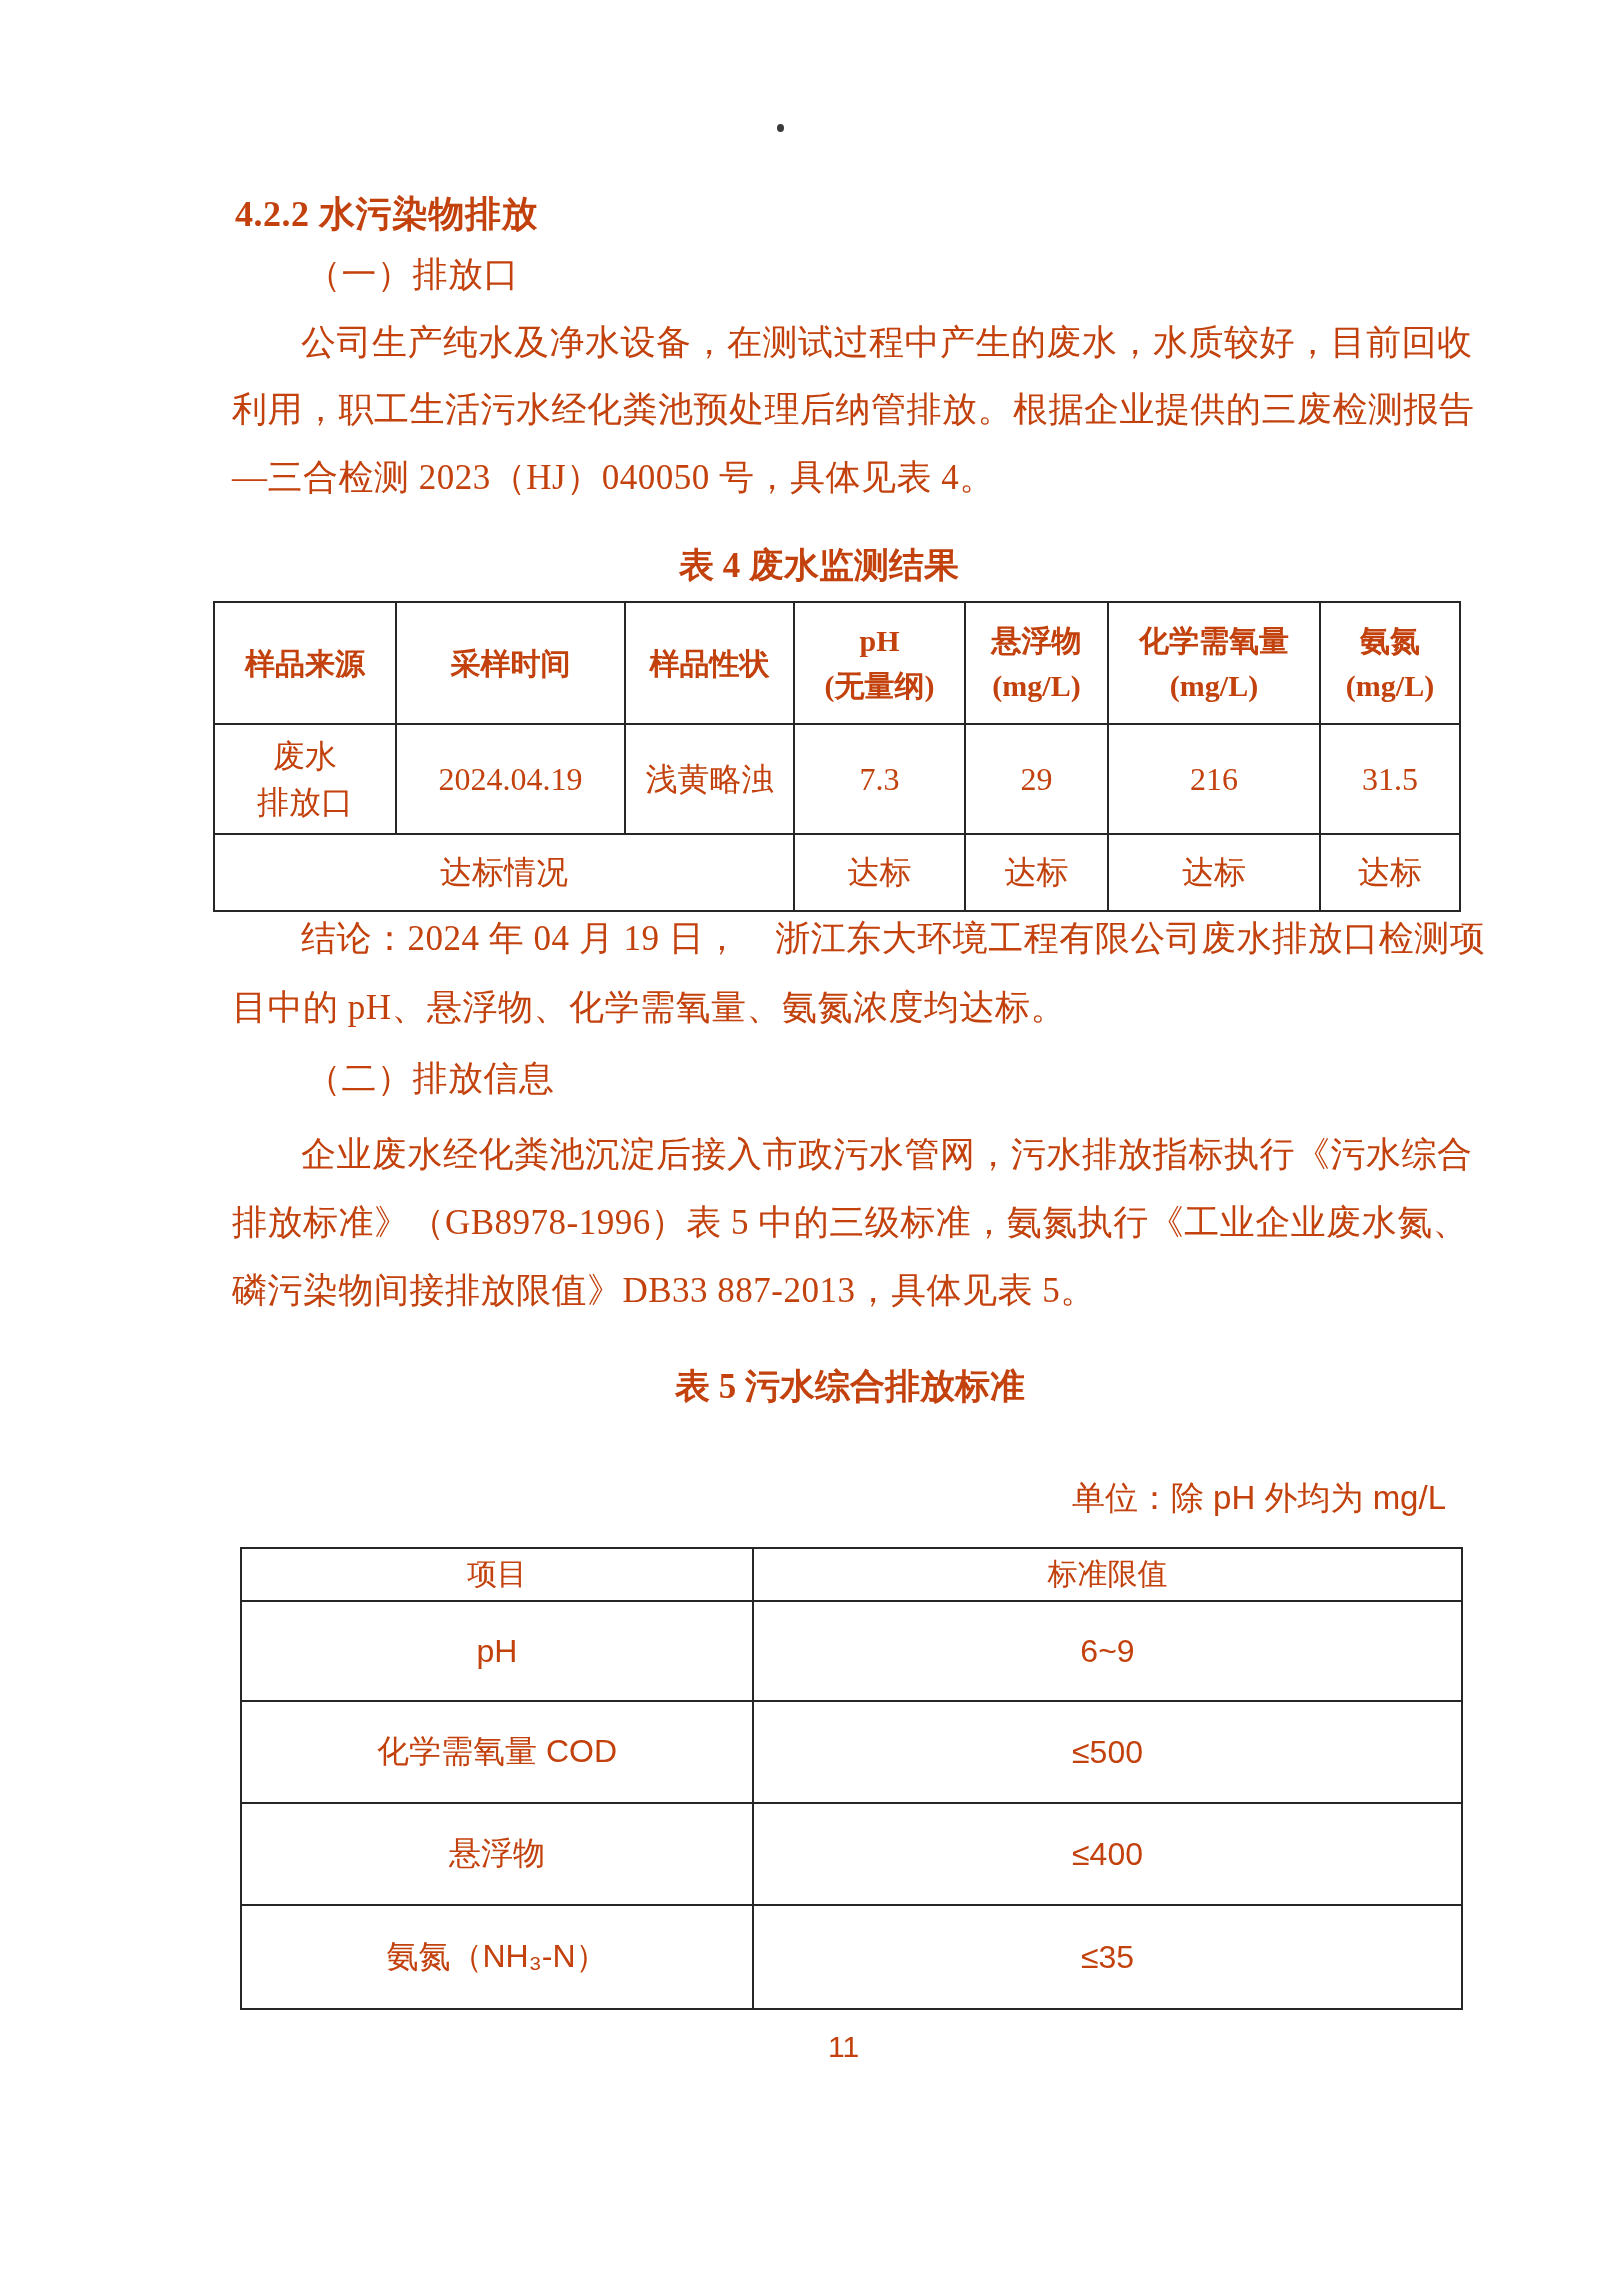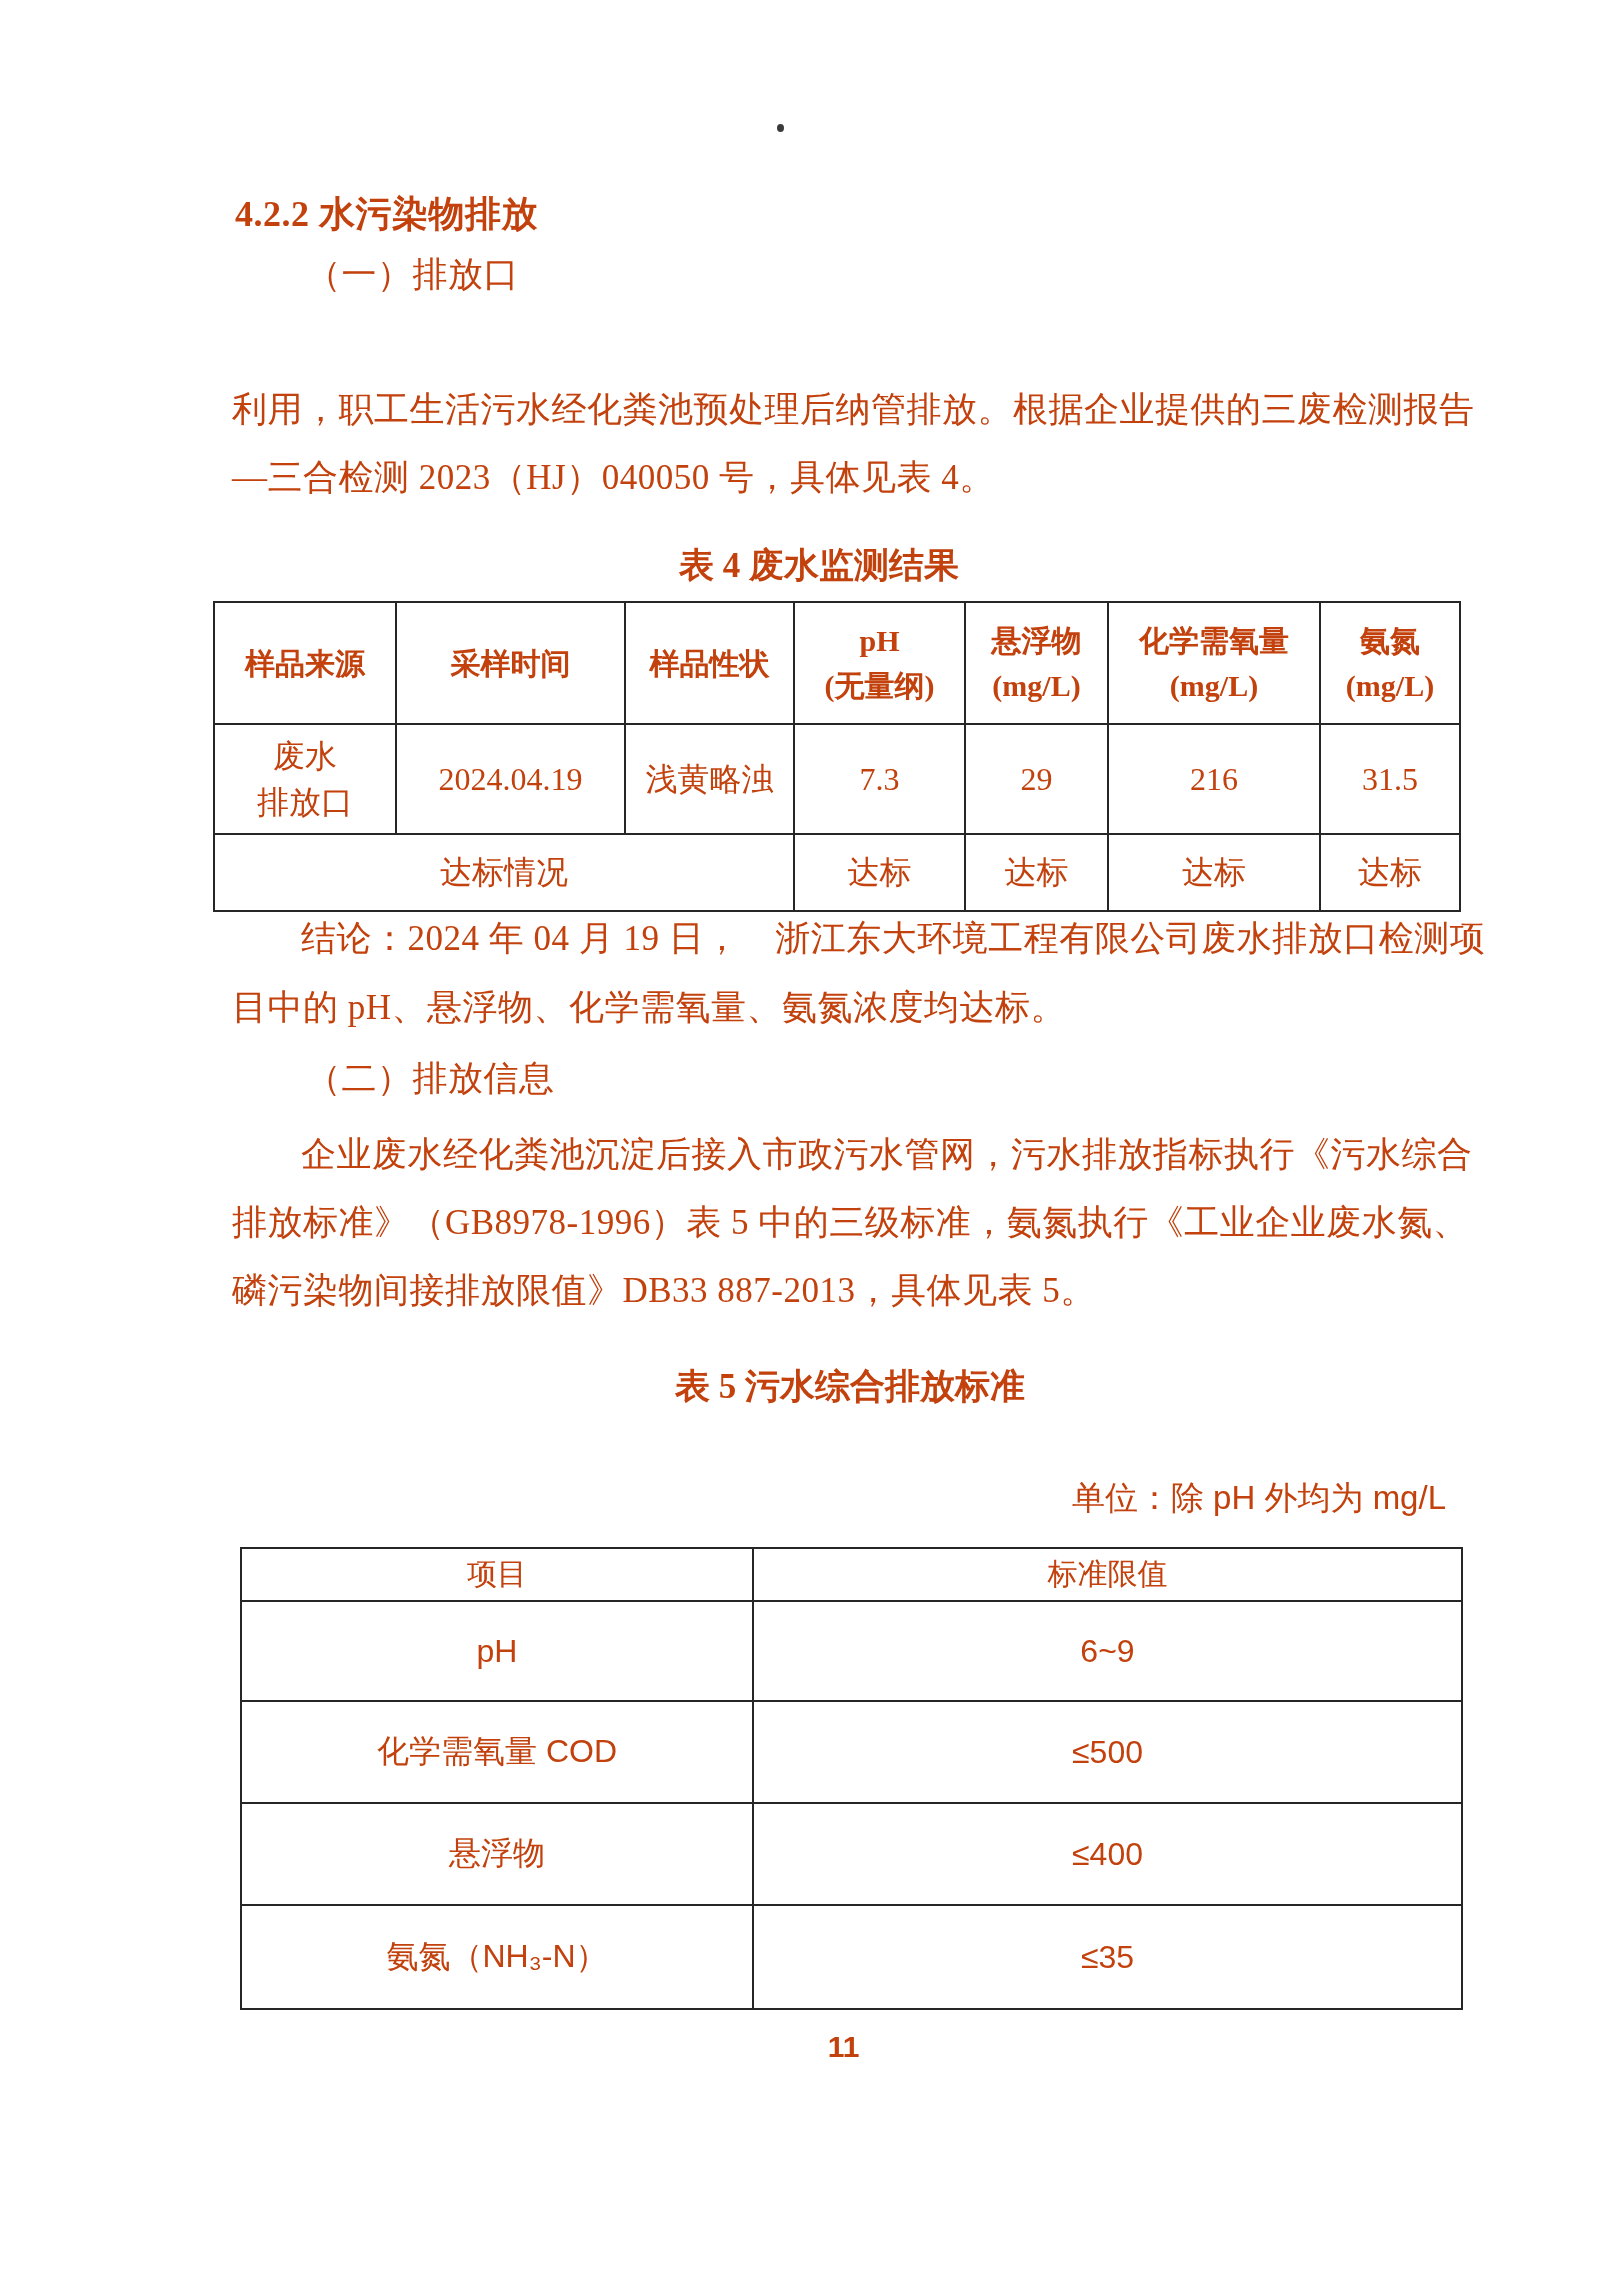--- a/index.html
+++ b/index.html
@@ -73,20 +73,21 @@
 <body>
 
 <div class="page">
 
   <div class="artifact-dot"></div>
 
   <div class="abs body-text bold" style="left:235px; top:196px; font-size:36px;">4.2.2 水污染物排放</div>
 
   <div class="abs body-text" style="left:306px; top:257px;">（一）排放口</div>
 
+  <div class="abs body-text" style="left:301px; top:325px;">公司生产纯水及净水设备，在测试过程中产生的废水，水质较好，目前回收</div>
   <div class="abs body-text" style="left:232px; top:392px;">利用，职工生活污水经化粪池预处理后纳管排放。根据企业提供的三废检测报告</div>
   <div class="abs body-text" style="left:232px; top:460px;">—三合检测 2023（HJ）040050 号，具体见表 4。</div>
 
   <div class="abs bold center" style="left:196px; top:548px; width:1246px; font-size:35px;">表 4 废水监测结果</div>
 
   <table class="t4">
     <colgroup>
       <col style="width:182px">
         <col style="width:229px">
         <col style="width:169px">
@@ -180,16 +181,16 @@
       <td>悬浮物</td>
       <td>≤400</td>
     </tr>
     <tr class="data-row r4">
       <td>氨氮（NH₃-N）</td>
       <td>≤35</td>
     </tr>
   </tbody>
     </table>
 
-  <div class="abs sans center" style="left:232px; top:2032px; width:1223px; font-size:30px;font-weight:bold;">11</div>
+  <div class="abs sans center" style="left:232px; top:2032px; width:1223px; font-size:30px;">11</div>
 
 </div>
 
 
 </body></html>

